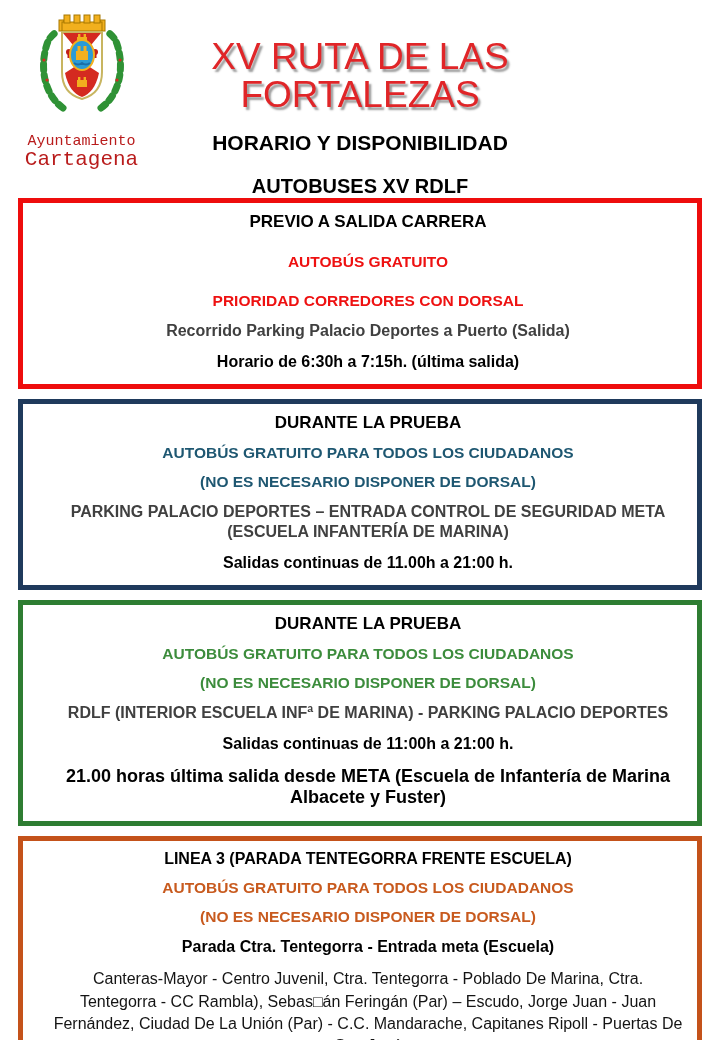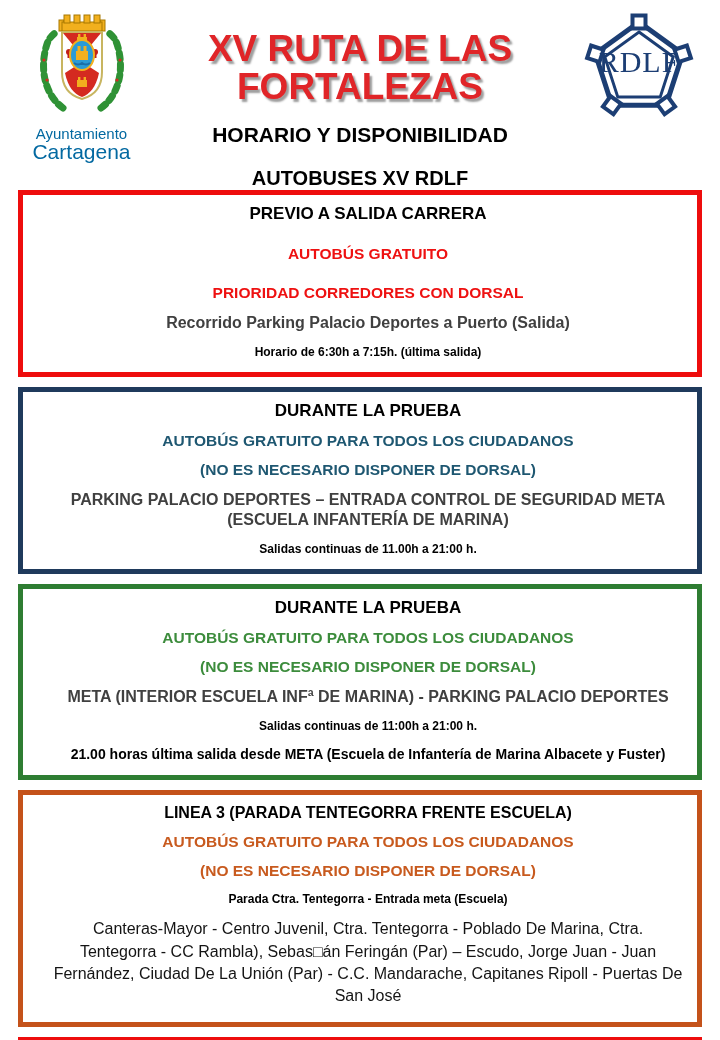--- a/index.html
+++ b/index.html
@@ -12,33 +12,33 @@
 
   
   .page-header {
     display:grid;
     grid-template-columns:155px 1fr 155px;
     align-items:start;
     padding:6px 4px 0 4px;
     box-sizing:border-box;
   }
   .council-logo { text-align:center; padding-top:4px; }
-  .council-caption { font-family:Liberation Sans, sans-serif; color:#0369a1; line-height:1.02; margin-top:2px; }
+  .council-caption { font-family:Liberation Mono, monospace; color:#b91c1c; line-height:1.02; margin-top:10px; }
   .council-caption .cap1 { font-size:15px; display:block; }
   .council-caption .cap2 { font-size:21px; display:block; }
 
   .header-center { text-align:center; padding-top:16px; }
   .main-title {
     color:#e02528;
     font-size:37px;
-    font-weight:bold;
+    font-weight:normal;
     line-height:1.03;
     letter-spacing:0px;
     text-shadow:2.5px 2.5px 2px #9d9d9d;
-    margin:8px;
+    margin:16px;
   }
   .subtitle {
     color:#000;
     font-size:21px;
     font-weight:bold;
     margin:17px 0 8px 0;
   }
   .event-heading {
     color:#000;
     font-size:20px;
@@ -62,22 +62,22 @@
   .box-orange { border-color:#c4521a; }
 
   .box-title   { font-size:17px; font-weight:bold; color:#000; margin:5px 0 4px 0; }
   .accent-line { font-size:15.5px; font-weight:bold; margin:11px 0; }
   .t-red    { color:#ee1111;margin-top:21px; }
   .t-navy   { color:#1e5771; }
   .t-green  { color:#3c8c3c; }
   .t-orange { color:#c85a1e; }
 
   .route-line  { font-size:16px; font-weight:bold; color:#404040; margin:11px 0; line-height:1.25; }
-  .small-line  { font-size:12px; font-weight:bold; color:#000; margin:12px 0 5px 0; }
-  .small-line2 { font-size:14px; font-weight:bold; color:#000; margin:13px 0 5px 0; }
+  .small-line  { font-size:16px; font-weight:bold; color:#000; margin:12px 0 5px 0; }
+  .small-line2 { font-size:18px; font-weight:bold; color:#000; margin:13px 0 5px 0; }
   .stops-list  { font-size:16px; font-weight:normal; color:#141414; margin:12px 4px 6px 4px; line-height:1.4; }
 
   .final-box   { padding:3px 16px 9px 16px; }
 </style>
 </head>
 <body>
 
 <div class="page">
 
   <div class="page-header">
@@ -142,38 +142,20 @@
       <h1 class="main-title">
         <span>XV RUTA DE LAS</span><br>
         <span>FORTALEZAS</span>
       </h1>
       <div class="subtitle">HORARIO Y DISPONIBILIDAD</div>
       <div class="event-heading">
         <span>AUTOBUSES XV RDLF</span><br>
       </div>
     </div>
 
-    <div class="rdlf-logo">
-      <span>
-        <svg width="132" height="118" viewBox="0 0 132 118" aria-hidden="true">
-          <g stroke="#1c3e74" fill="none">
-            <polygon points="66,12 109.7,43.8 93,95.2 39,95.2 22.3,43.8" stroke-width="5"></polygon>
-            <polygon points="66,22 100.2,46.9 87.2,87.1 44.8,87.1 31.8,46.9" stroke-width="3"></polygon>
-          </g>
-          <g fill="#ffffff" stroke="#1c3e74" stroke-width="4">
-            <rect x="59.5" y="5.5" width="13" height="13" transform="rotate(0 66 12)"></rect>
-            <rect x="103.2" y="37.3" width="13" height="13" transform="rotate(72 109.7 43.8)"></rect>
-            <rect x="86.5" y="88.7" width="13" height="13" transform="rotate(144 93 95.2)"></rect>
-            <rect x="32.5" y="88.7" width="13" height="13" transform="rotate(216 39 95.2)"></rect>
-            <rect x="15.8" y="37.3" width="13" height="13" transform="rotate(288 22.3 43.8)"></rect>
-          </g>
-          <text x="66" y="62" text-anchor="middle" font-family="Liberation Serif, serif" font-size="30" letter-spacing="1" fill="#1c3e74">RDLF</text>
-        </svg>
-      </span>
-    </div>
   </div>
 
   <div class="notice-box box-red">
     <div class="box-title">PREVIO A SALIDA CARRERA</div>
     <div class="accent-line t-red">AUTOBÚS GRATUITO</div>
     <div class="accent-line t-red">PRIORIDAD CORREDORES CON DORSAL</div>
     <div class="route-line">Recorrido Parking Palacio Deportes a Puerto (Salida)</div>
     <div class="small-line">Horario de 6:30h a 7:15h. (última salida)</div>
   </div>
 
@@ -182,21 +164,21 @@
     <div class="accent-line t-navy">AUTOBÚS GRATUITO PARA TODOS LOS CIUDADANOS</div>
     <div class="accent-line t-navy">(NO ES NECESARIO DISPONER DE DORSAL)</div>
     <div class="route-line">PARKING PALACIO DEPORTES – ENTRADA CONTROL DE SEGURIDAD META (ESCUELA INFANTERÍA DE MARINA)</div>
     <div class="small-line">Salidas continuas de 11.00h a 21:00 h.</div>
   </div>
 
   <div class="notice-box box-green">
     <div class="box-title">DURANTE LA PRUEBA</div>
     <div class="accent-line t-green">AUTOBÚS GRATUITO PARA TODOS LOS CIUDADANOS</div>
     <div class="accent-line t-green">(NO ES NECESARIO DISPONER DE DORSAL)</div>
-    <div class="route-line">META (INTERIOR ESCUELA INFª DE MARINA) - PARKING PALACIO DEPORTES</div>
+    <div class="route-line">RDLF (INTERIOR ESCUELA INFª DE MARINA) - PARKING PALACIO DEPORTES</div>
     <div class="small-line">Salidas continuas de 11:00h a 21:00 h.</div>
     <div class="small-line2">21.00 horas última salida desde META (Escuela de Infantería de Marina Albacete y Fuster)</div>
   </div>
 
   <div class="notice-box box-orange">
     <div class="box-title" style="font-size:16px;">LINEA 3 (PARADA TENTEGORRA FRENTE ESCUELA)</div>
     <div class="accent-line t-orange">AUTOBÚS GRATUITO PARA TODOS LOS CIUDADANOS</div>
     <div class="accent-line t-orange">(NO ES NECESARIO DISPONER DE DORSAL)</div>
     <div class="small-line">Parada Ctra. Tentegorra - Entrada meta (Escuela)</div>
     <div class="stops-list">Canteras-Mayor - Centro Juvenil, Ctra. Tentegorra - Poblado De Marina, Ctra. Tentegorra - CC Rambla), Sebas□án Feringán (Par) – Escudo, Jorge Juan - Juan Fernández, Ciudad De La Unión (Par) - C.C. Mandarache, Capitanes Ripoll - Puertas De San José</div>

